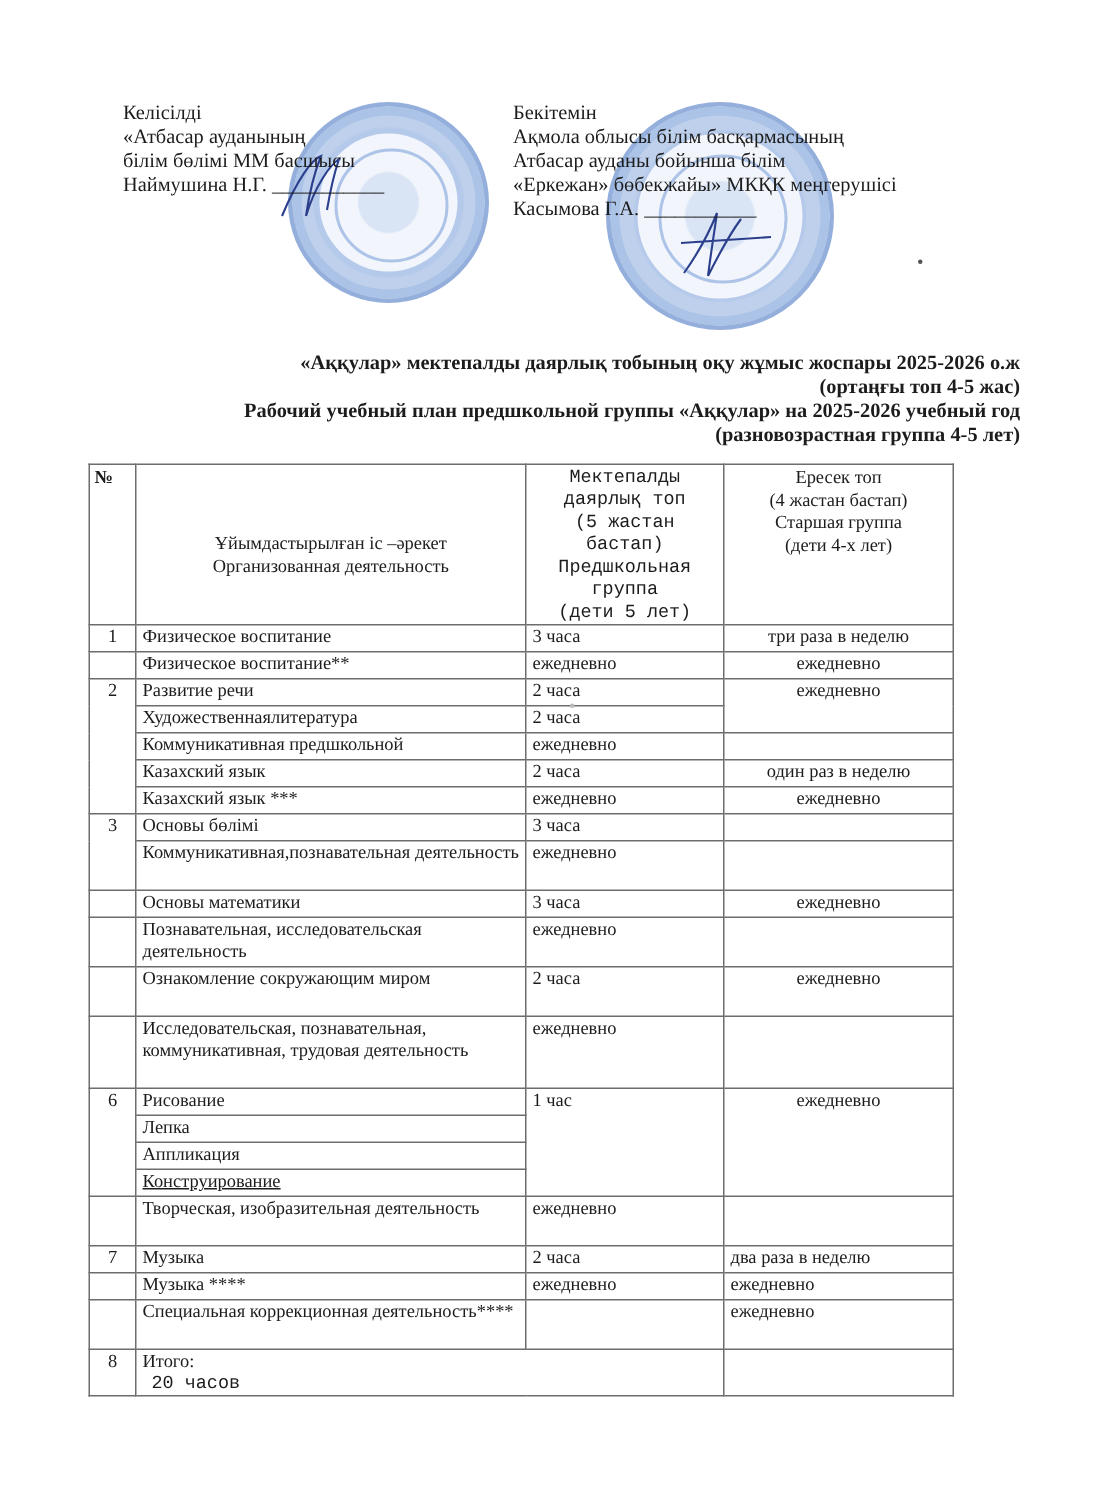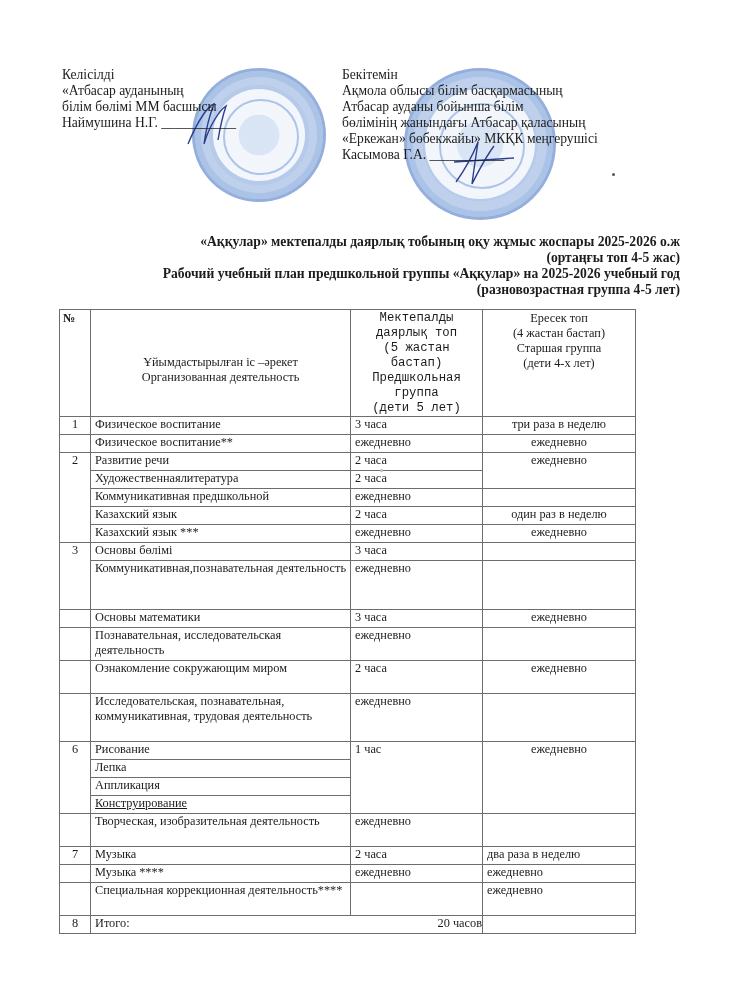--- a/index.html
+++ b/index.html
@@ -43,32 +43,31 @@
     <div class="inner"></div>
   </div>
 
 <svg class="sign" style="left:180px; top:100px;" width="60" height="50" viewBox="0 0 60 50">
   <path d="M8 44 C 18 20, 28 6, 34 4 C 30 14, 26 30, 24 44 M 24 44 C 30 24, 40 10, 46 6 C 42 18, 40 28, 38 40" stroke="#2b3f8c" stroke-width="1.4" fill="none"></path>
 </svg>
 <svg class="sign" style="left:450px; top:138px;" width="70" height="50" viewBox="0 0 70 50">
   <path d="M6 44 C 16 30, 24 14, 28 4 C 26 18, 24 30, 22 46 M 22 46 C 30 30, 38 16, 44 8 M 4 24 L 64 20" stroke="#2b3f8c" stroke-width="1.4" fill="none"></path>
 </svg>
 
-<div class="approve-block" style="left:62px; top:67px;">
+<div class="approve-block" style="left:82px; top:67px;">
   <div>Келісілді</div>
   <div>«Атбасар ауданының</div>
   <div>білім бөлімі ММ басшысы</div>
   <div>Наймушина Н.Г. ___________</div>
 </div>
 
 <div class="approve-block" style="left:342px; top:67px;">
   <div>Бекітемін</div>
   <div>Ақмола облысы білім басқармасының</div>
   <div>Атбасар ауданы бойынша білім</div>
-  <div>бөлімінің жанындағы Атбасар қаласының</div>
   <div>«Еркежан» бөбекжайы» МКҚК меңгерушісі</div>
   <div> Касымова Г.А. ___________</div>
 </div>
 
 <div class="titles">
   <div>«Аққулар» мектепалды даярлық тобының оқу  жұмыс жоспары 2025-2026 о.ж</div>
   <div>(ортаңғы топ 4-5 жас)</div>
   <div>Рабочий учебный план предшкольной   группы «Аққулар» на 2025-2026 учебный год</div>
   <div>(разновозрастная группа 4-5 лет)</div>
 </div>
@@ -144,21 +143,21 @@
       <td>ежедневно</td>
       <td class="c4">ежедневно</td>
     </tr>
 
     <tr style="height:18px;">
       <td class="num" rowspan="2">3</td>
       <td>Основы бөлімі</td>
       <td>3 часа</td>
       <td class="c4"></td>
     </tr>
-    <tr style="height:49px;">
+    <tr style="height:33px;">
       <td>Коммуникативная,познавательная деятельность</td>
       <td>ежедневно</td>
       <td class="c4"></td>
     </tr>
 
     <tr style="height:18px;">
       <td class="num"></td>
       <td>Основы математики</td>
       <td>3 часа</td>
       <td class="c4">ежедневно</td>
@@ -219,23 +218,23 @@
     <tr style="height:33px;">
       <td class="num"></td>
       <td>Специальная коррекционная деятельность****</td>
       <td></td>
       <td class="c4 left">ежедневно</td>
     </tr>
 
     <tr style="height:18px;">
       <td class="num">8</td>
       <td colspan="2" style="padding:0;">
-        <div style="display:flex;">
+        <div style="display:flex;flex-direction:column;">
           <span style="width:252px; padding-left:4px;">Итого:</span>
-          <span style="flex:1; text-align:right; padding-left:10px;">20 часов</span>
+          <span style="flex:1; text-align:left; padding-left:10px;font-family:Liberation Mono, monospace;">20 часов</span>
         </div>
       </td>
       <td class="c4"></td>
     </tr>
   </tbody>
 </table>
 
 <div class="dot" style="left:612px; top:173px;"></div>
 <div class="dot" style="left:380px; top:469px; background:#bbb;"></div>
 

